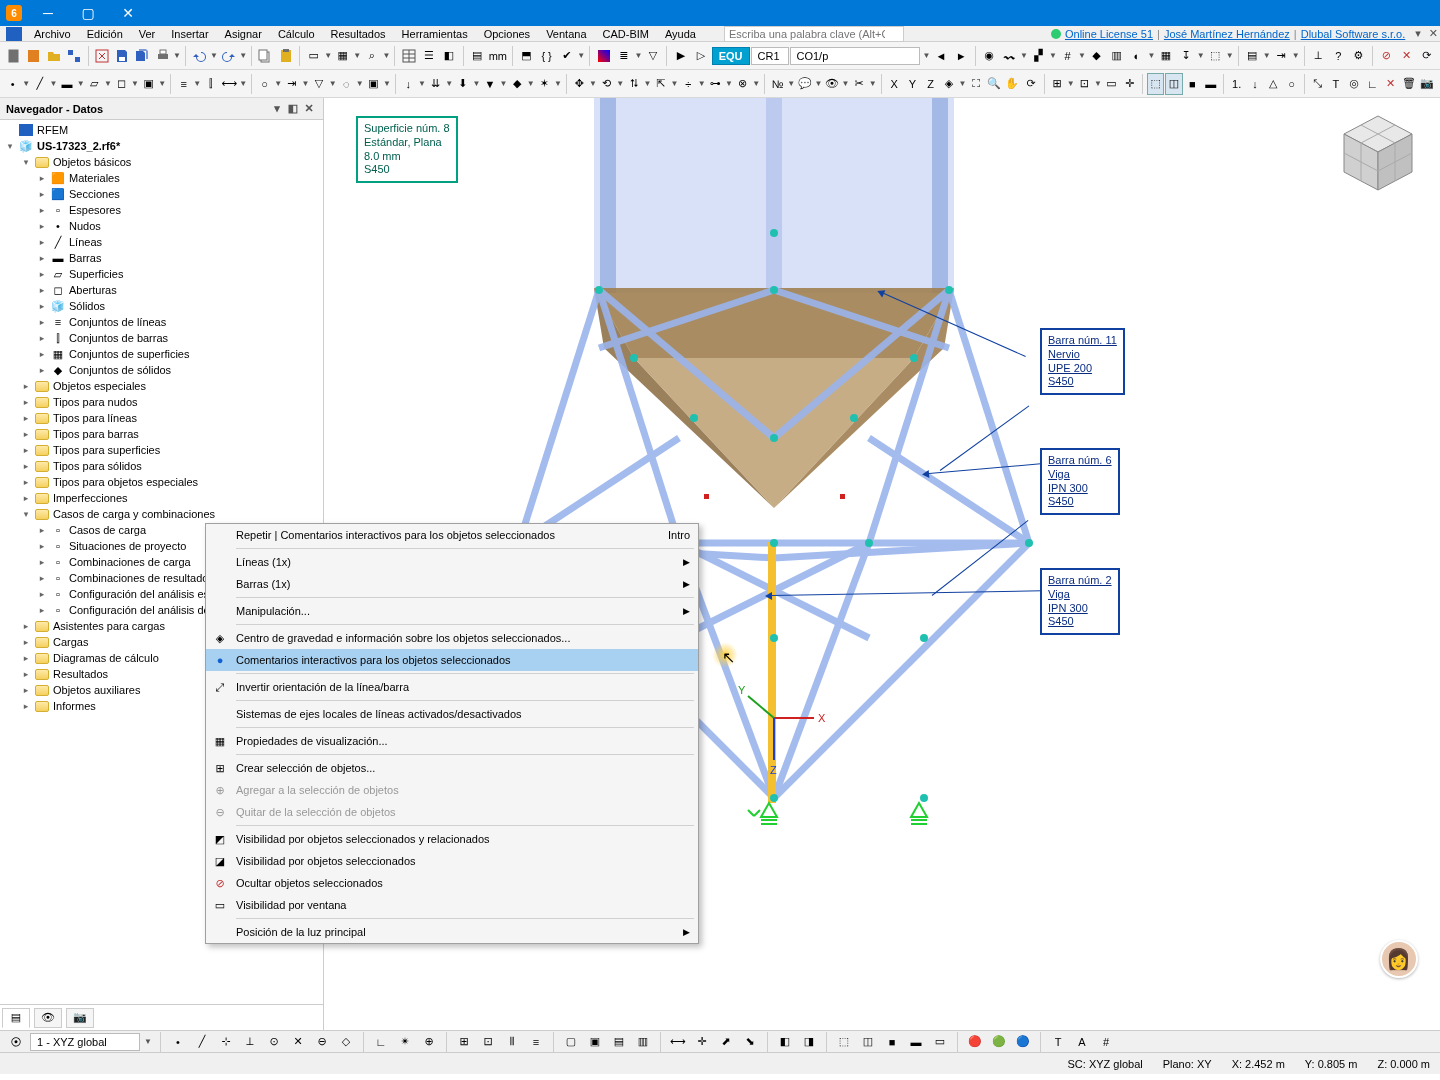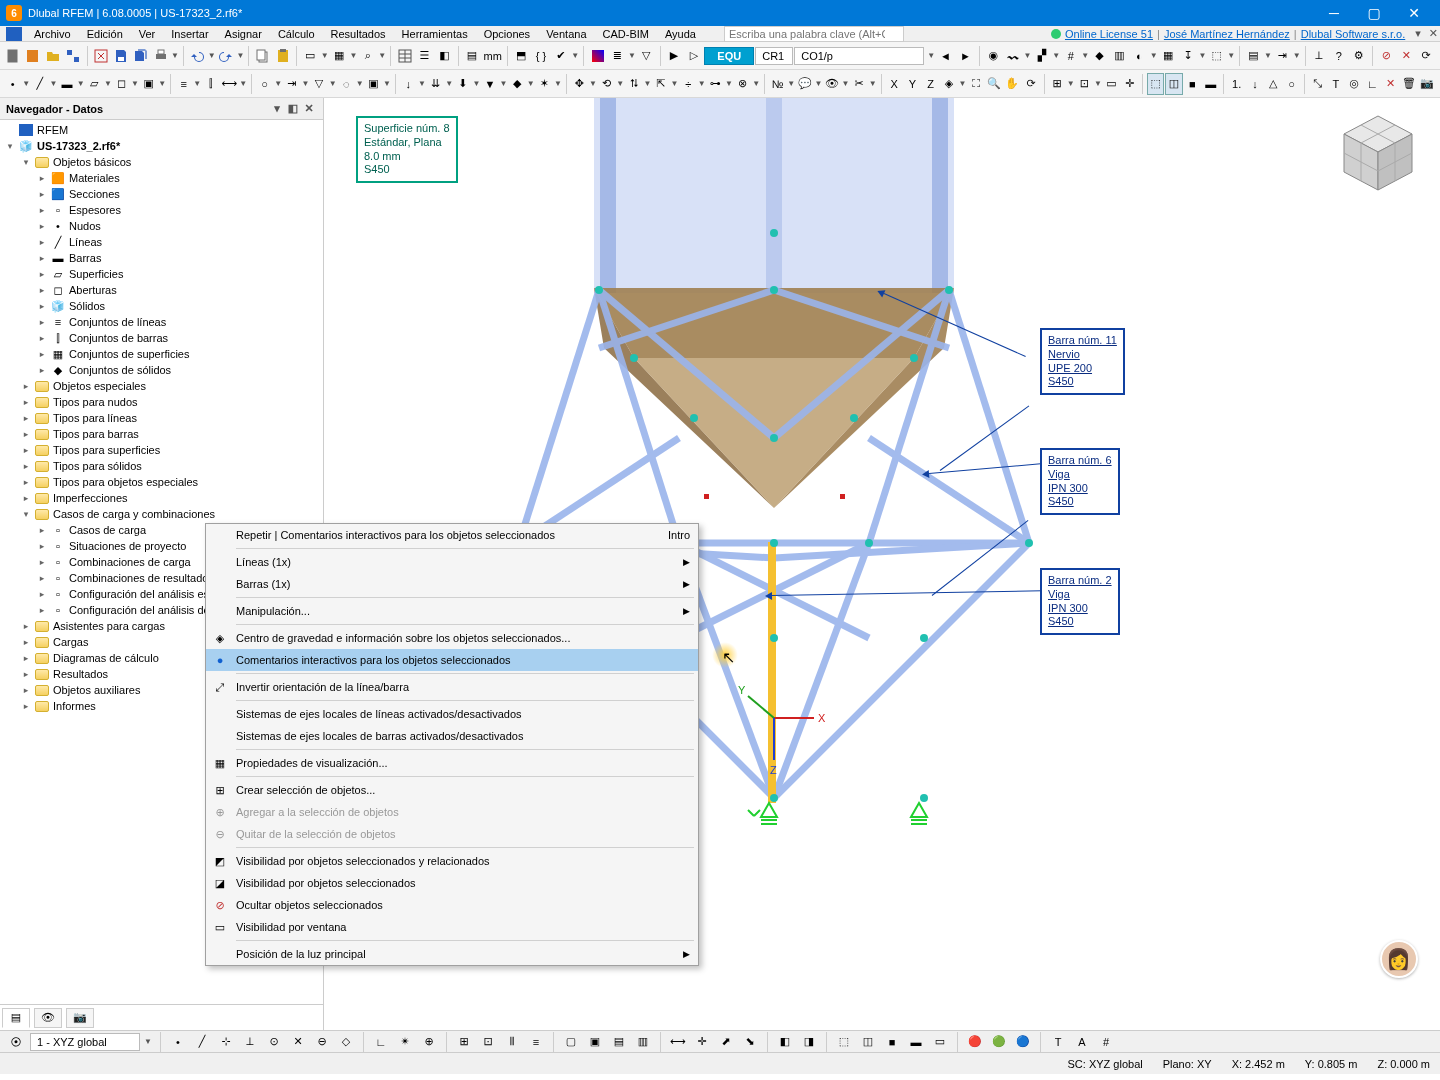--- a/index.html
+++ b/index.html
@@ -19,21 +19,21 @@
 .menubar .link { color:#0066cc; text-decoration:underline; cursor:pointer; }
 .menubar .sep { color:#888; }
 .menubar .dot { width:10px; height:10px; background:#2ecc71; border-radius:50%; }
 
 
 .toolbar { height:28px; background:#f5f5f5; border-bottom:1px solid #d8d8d8; display:flex; align-items:center; padding:0 4px; gap:1px; }
 .tbtn { width:22px; height:22px; display:flex; align-items:center; justify-content:center; border:1px solid transparent; cursor:default; }
 .tbtn svg { width:16px; height:16px; }
 .tsep { width:1px; height:20px; background:#ccc; margin:0 3px; }
 .tdrop { width:9px; color:#555; font-size:8px; }
-.tlabel { background:#00a0d0; color:#fff; padding:2px 12px; font-weight:bold; border:1px solid #0080b0; }
+.tlabel { background:#00a0d0; color:#fff; padding:2px 6px; font-weight:bold; border:1px solid #0080b0; }
 .tfield { border:1px solid #bbb; padding:2px 6px; background:#fff; min-width:38px; }
 .tfield.wide { min-width:130px; }
 
 
 .main { display:flex; height:calc(1080px - 26px - 22px - 28px - 28px - 22px - 22px); }
 .navigator { width:324px; border-right:1px solid #ccc; background:#fff; display:flex; flex-direction:column; }
 .nav-title { background:#f0f0f0; border-bottom:1px solid #ccc; padding:4px 6px; display:flex; align-items:center; font-weight:bold; }
 .nav-title .spacer { flex:1; }
 .nav-title .ctrl { width:16px; text-align:center; color:#555; cursor:default; }
 .nav-body { flex:1; overflow:auto; padding:2px; }
@@ -77,21 +77,20 @@
 .navcube { position:absolute; right:18px; top:12px; z-index:5; }
 
 
 .avatar { position:absolute; right:22px; bottom:52px; width:38px; height:38px; border-radius:50%; background:#e8c8b0; border:2px solid #fff; box-shadow:0 1px 3px rgba(0,0,0,0.3); overflow:hidden; display:flex; align-items:center; justify-content:center; font-size:20px; }.ic-blue{fill:#3060c0}.ic-orange{fill:#e08020}.ic-gray{fill:#707070}.ic-yellow{fill:#e0b020}
 </style>
 </head>
 <body>
 
 <div class="titlebar">
   <div class="icon">6</div>
-  <div class="title">Dlubal RFEM | 6.08.0005 | US-17323_2.rf6*</div>
   <div class="winbtn">─</div>
   <div class="winbtn">▢</div>
   <div class="winbtn close">✕</div>
 </div>
 
 <div class="menubar">
   <span class="icon" style="width:16px;height:14px;background:#2060c0;margin:0 4px;"></span>
   <div class="menu">Archivo</div>
   <div class="menu">Edición</div>
   <div class="menu">Ver</div>
@@ -846,23 +845,20 @@
     </div>
   <div class="ctx-sep"></div>
   <div class="ctx-row">
       <span class="cicon">⤢</span>
       <span>Invertir orientación de la línea/barra</span>
     </div>
   <div class="ctx-sep"></div>
   <div class="ctx-row">
       <span>Sistemas de ejes locales de líneas activados/desactivados</span>
     </div>
-  <div class="ctx-row">
-      <span>Sistemas de ejes locales de barras activados/desactivados</span>
-    </div>
   <div class="ctx-sep"></div>
   <div class="ctx-row">
       <span class="cicon">▦</span>
       <span>Propiedades de visualización...</span>
     </div>
   <div class="ctx-sep"></div>
   <div class="ctx-row">
       <span class="cicon">⊞</span>
       <span>Crear selección de objetos...</span>
     </div>

